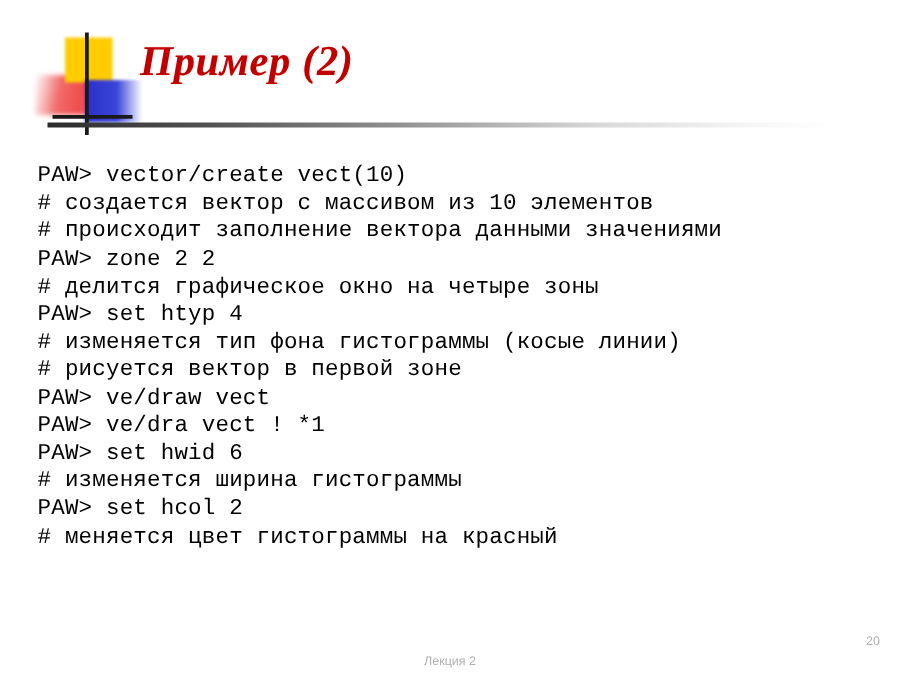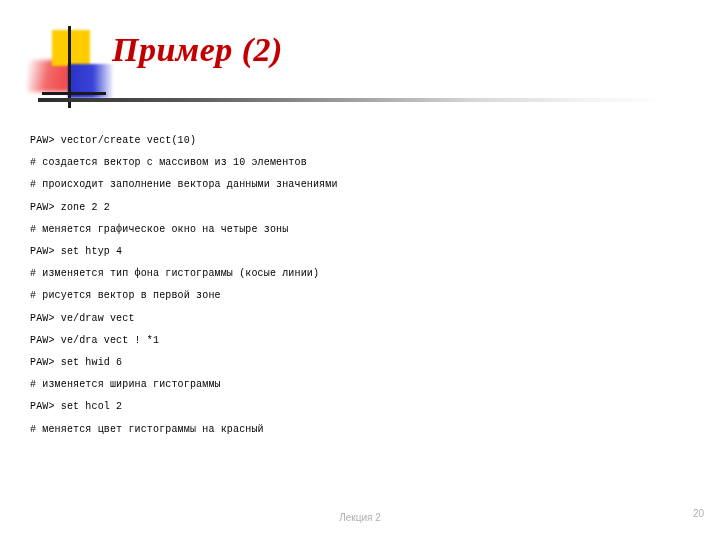--- a/index.html
+++ b/index.html
@@ -102,21 +102,21 @@
 
   
   .console-block {
     position: absolute;
     left: 16px;
     top: 130px;
     width: 700px;
   }
   .console-line {
     font-family: "Liberation Mono", "DejaVu Sans Mono", monospace;
-    font-size: 10px;
+    font-size: 18px;
     line-height: 22.2px;
     color: #000000;
     white-space: pre;
     letter-spacing: 0.15px;
   }
   .console-line.indent {
     padding-left: 14px;
   }
   .console-line.hang {
     padding-left: 0px;
@@ -126,21 +126,21 @@
   .slide-footer {
     position: absolute;
     left: 0;
     top: 508px;
     width: 720px;
     height: 20px;
   }
   .footer-center {
     position: absolute;
     left: 0;
-    top: 4px;
+    top: 16px;
     width: 720px;
     text-align: center;
     font-family: "Liberation Sans", sans-serif;
     font-size: 10px;
     color: #b0b0b0;
   }
   .footer-page {
     position: absolute;
     right: 16px;
     top: 0;
@@ -165,21 +165,21 @@
   <div class="slide-title">Пример (2)</div>
 
   <div class="title-rule"></div>
 </div>
 
 <div class="console-block">
     <div class="console-line indent">PAW&gt; vector/create vect(10)</div>
     <div class="console-line indent"># создается вектор с массивом из 10 элементов</div>
     <div class="console-line indent"># происходит заполнение вектора данными значениями</div>
     <div class="console-line indent">PAW&gt; zone 2 2</div>
-    <div class="console-line indent"># меняется графическое окно на четыре зоны</div>
+    <div class="console-line indent"># делится графическое окно на четыре зоны</div>
     <div class="console-line indent">PAW&gt; set htyp 4</div>
     <div class="console-line indent"># изменяется тип фона гистограммы (косые линии)</div>
     <div class="console-line indent"># рисуется вектор в первой зоне</div>
     <div class="console-line indent">PAW&gt; ve/draw vect</div>
     <div class="console-line indent">PAW&gt; ve/dra vect ! *1</div>
     <div class="console-line indent">PAW&gt; set hwid 6</div>
     <div class="console-line indent"># изменяется ширина гистограммы</div>
     <div class="console-line indent">PAW&gt; set hcol 2</div>
     <div class="console-line indent"># меняется цвет гистограммы на красный</div>
   </div>

